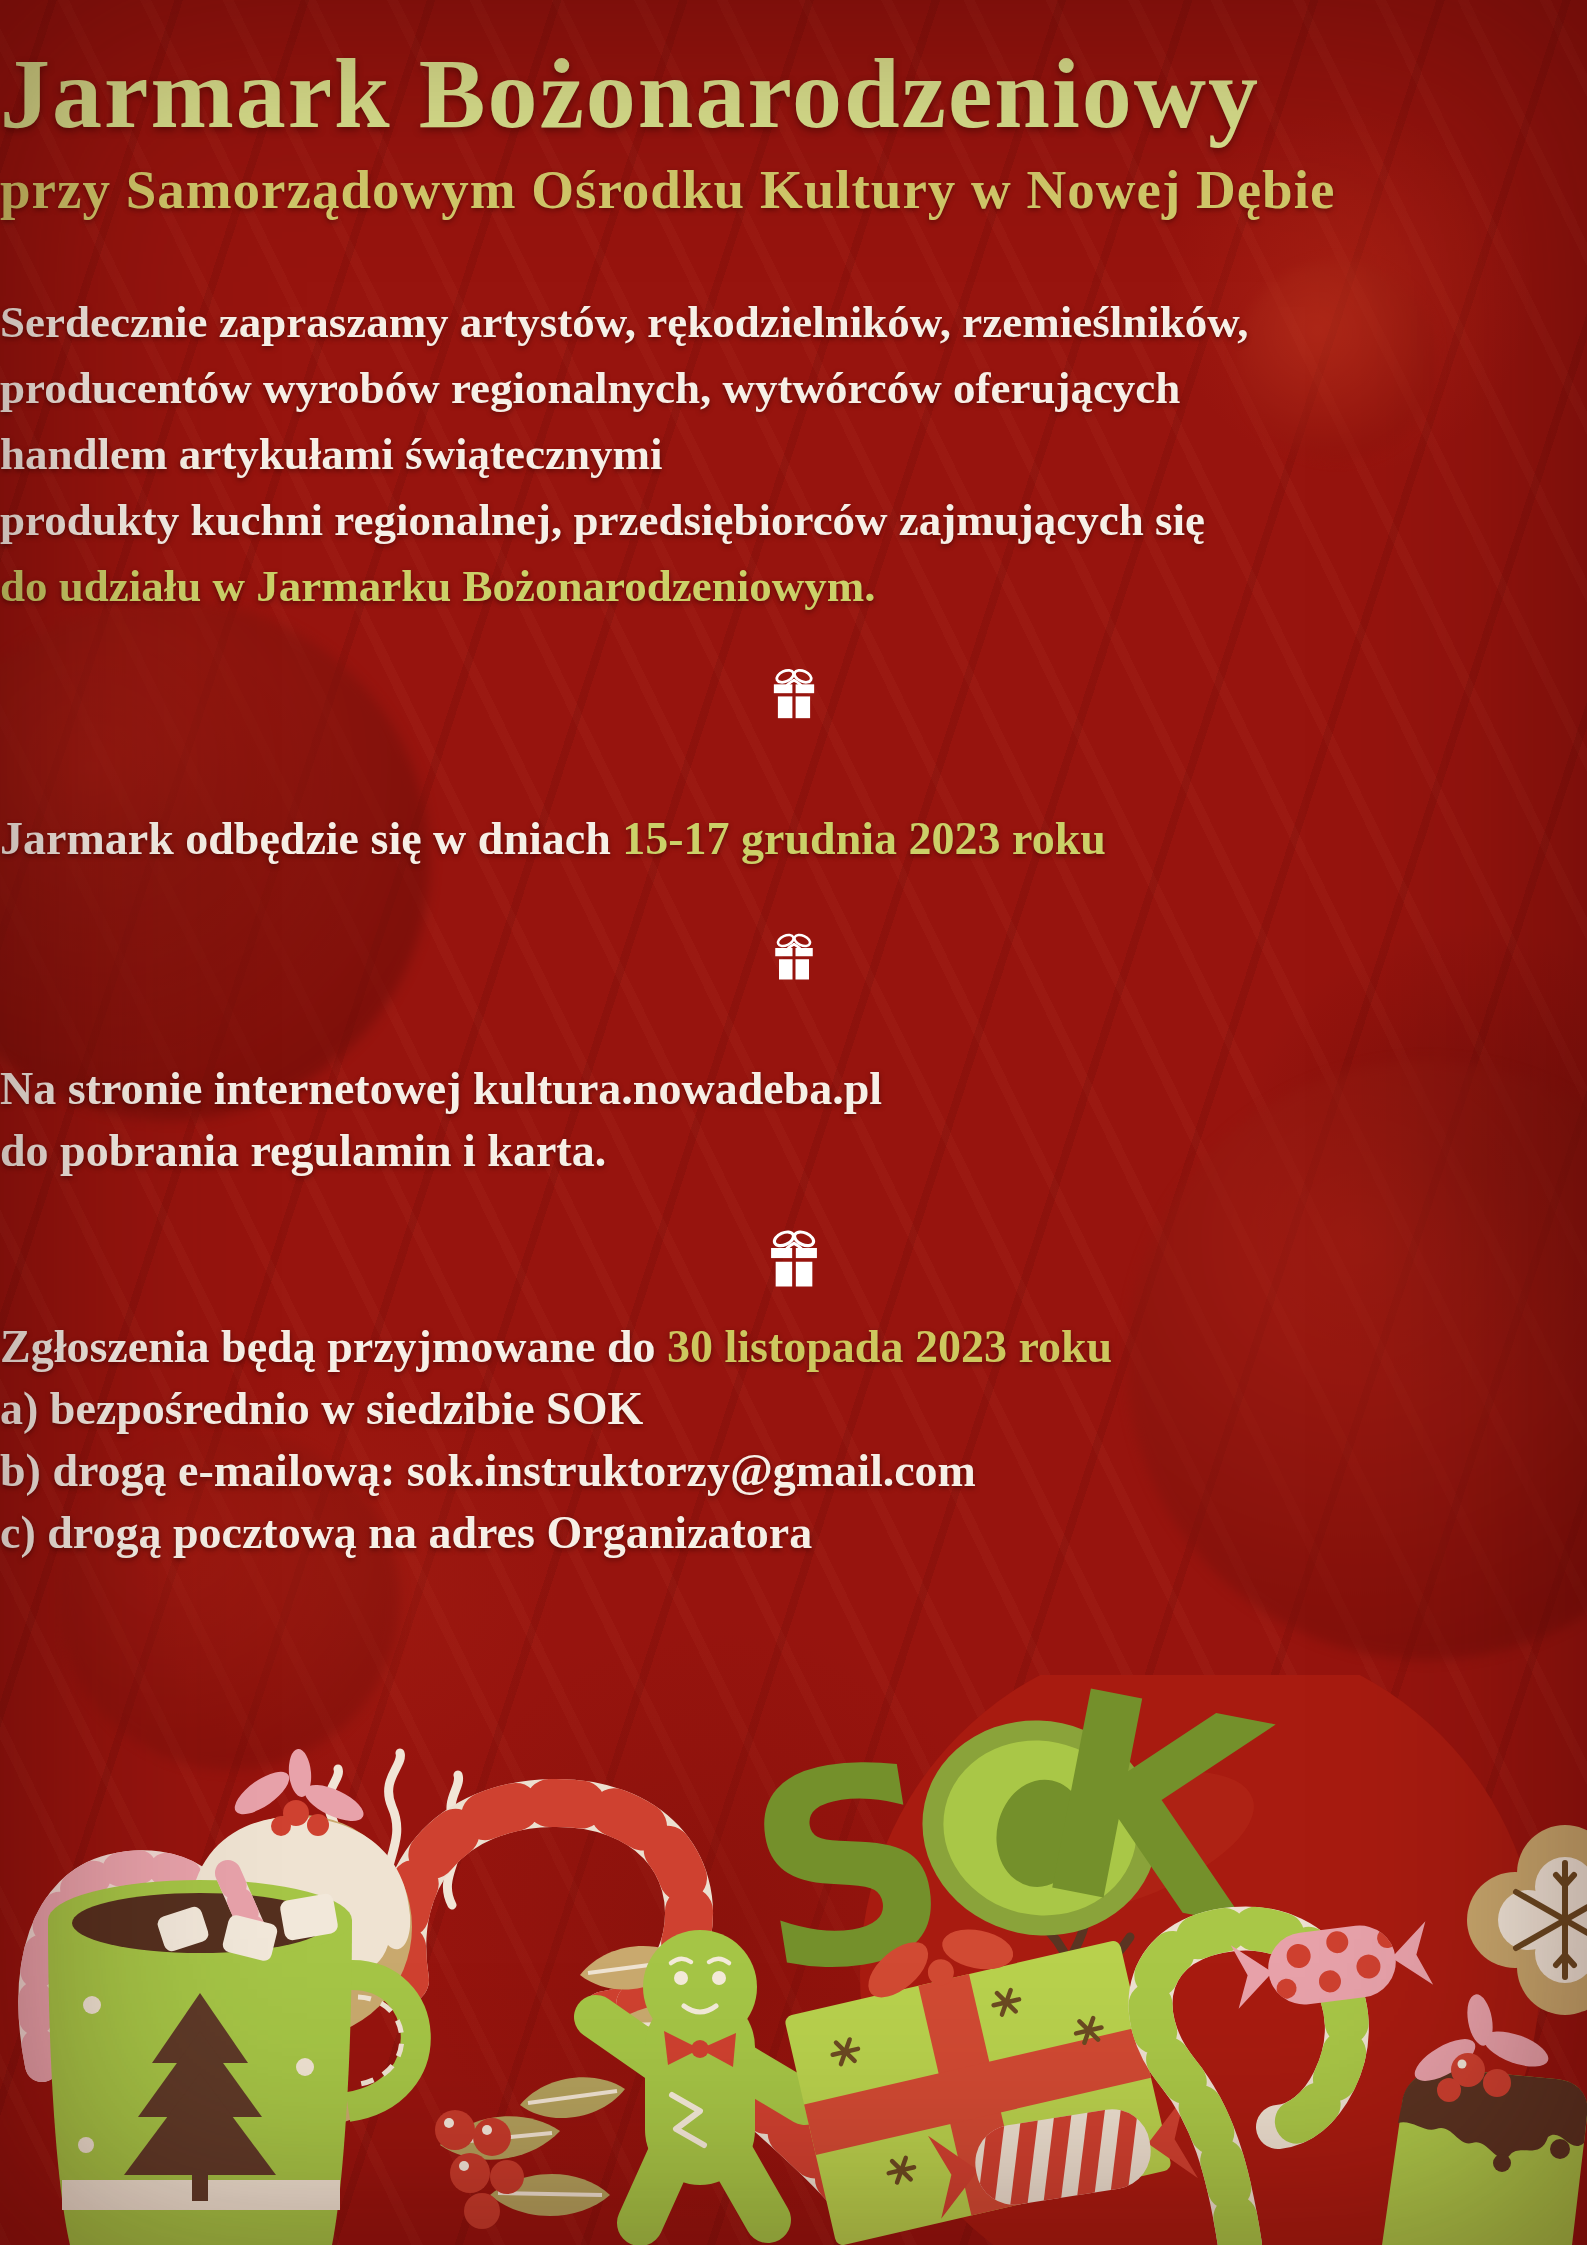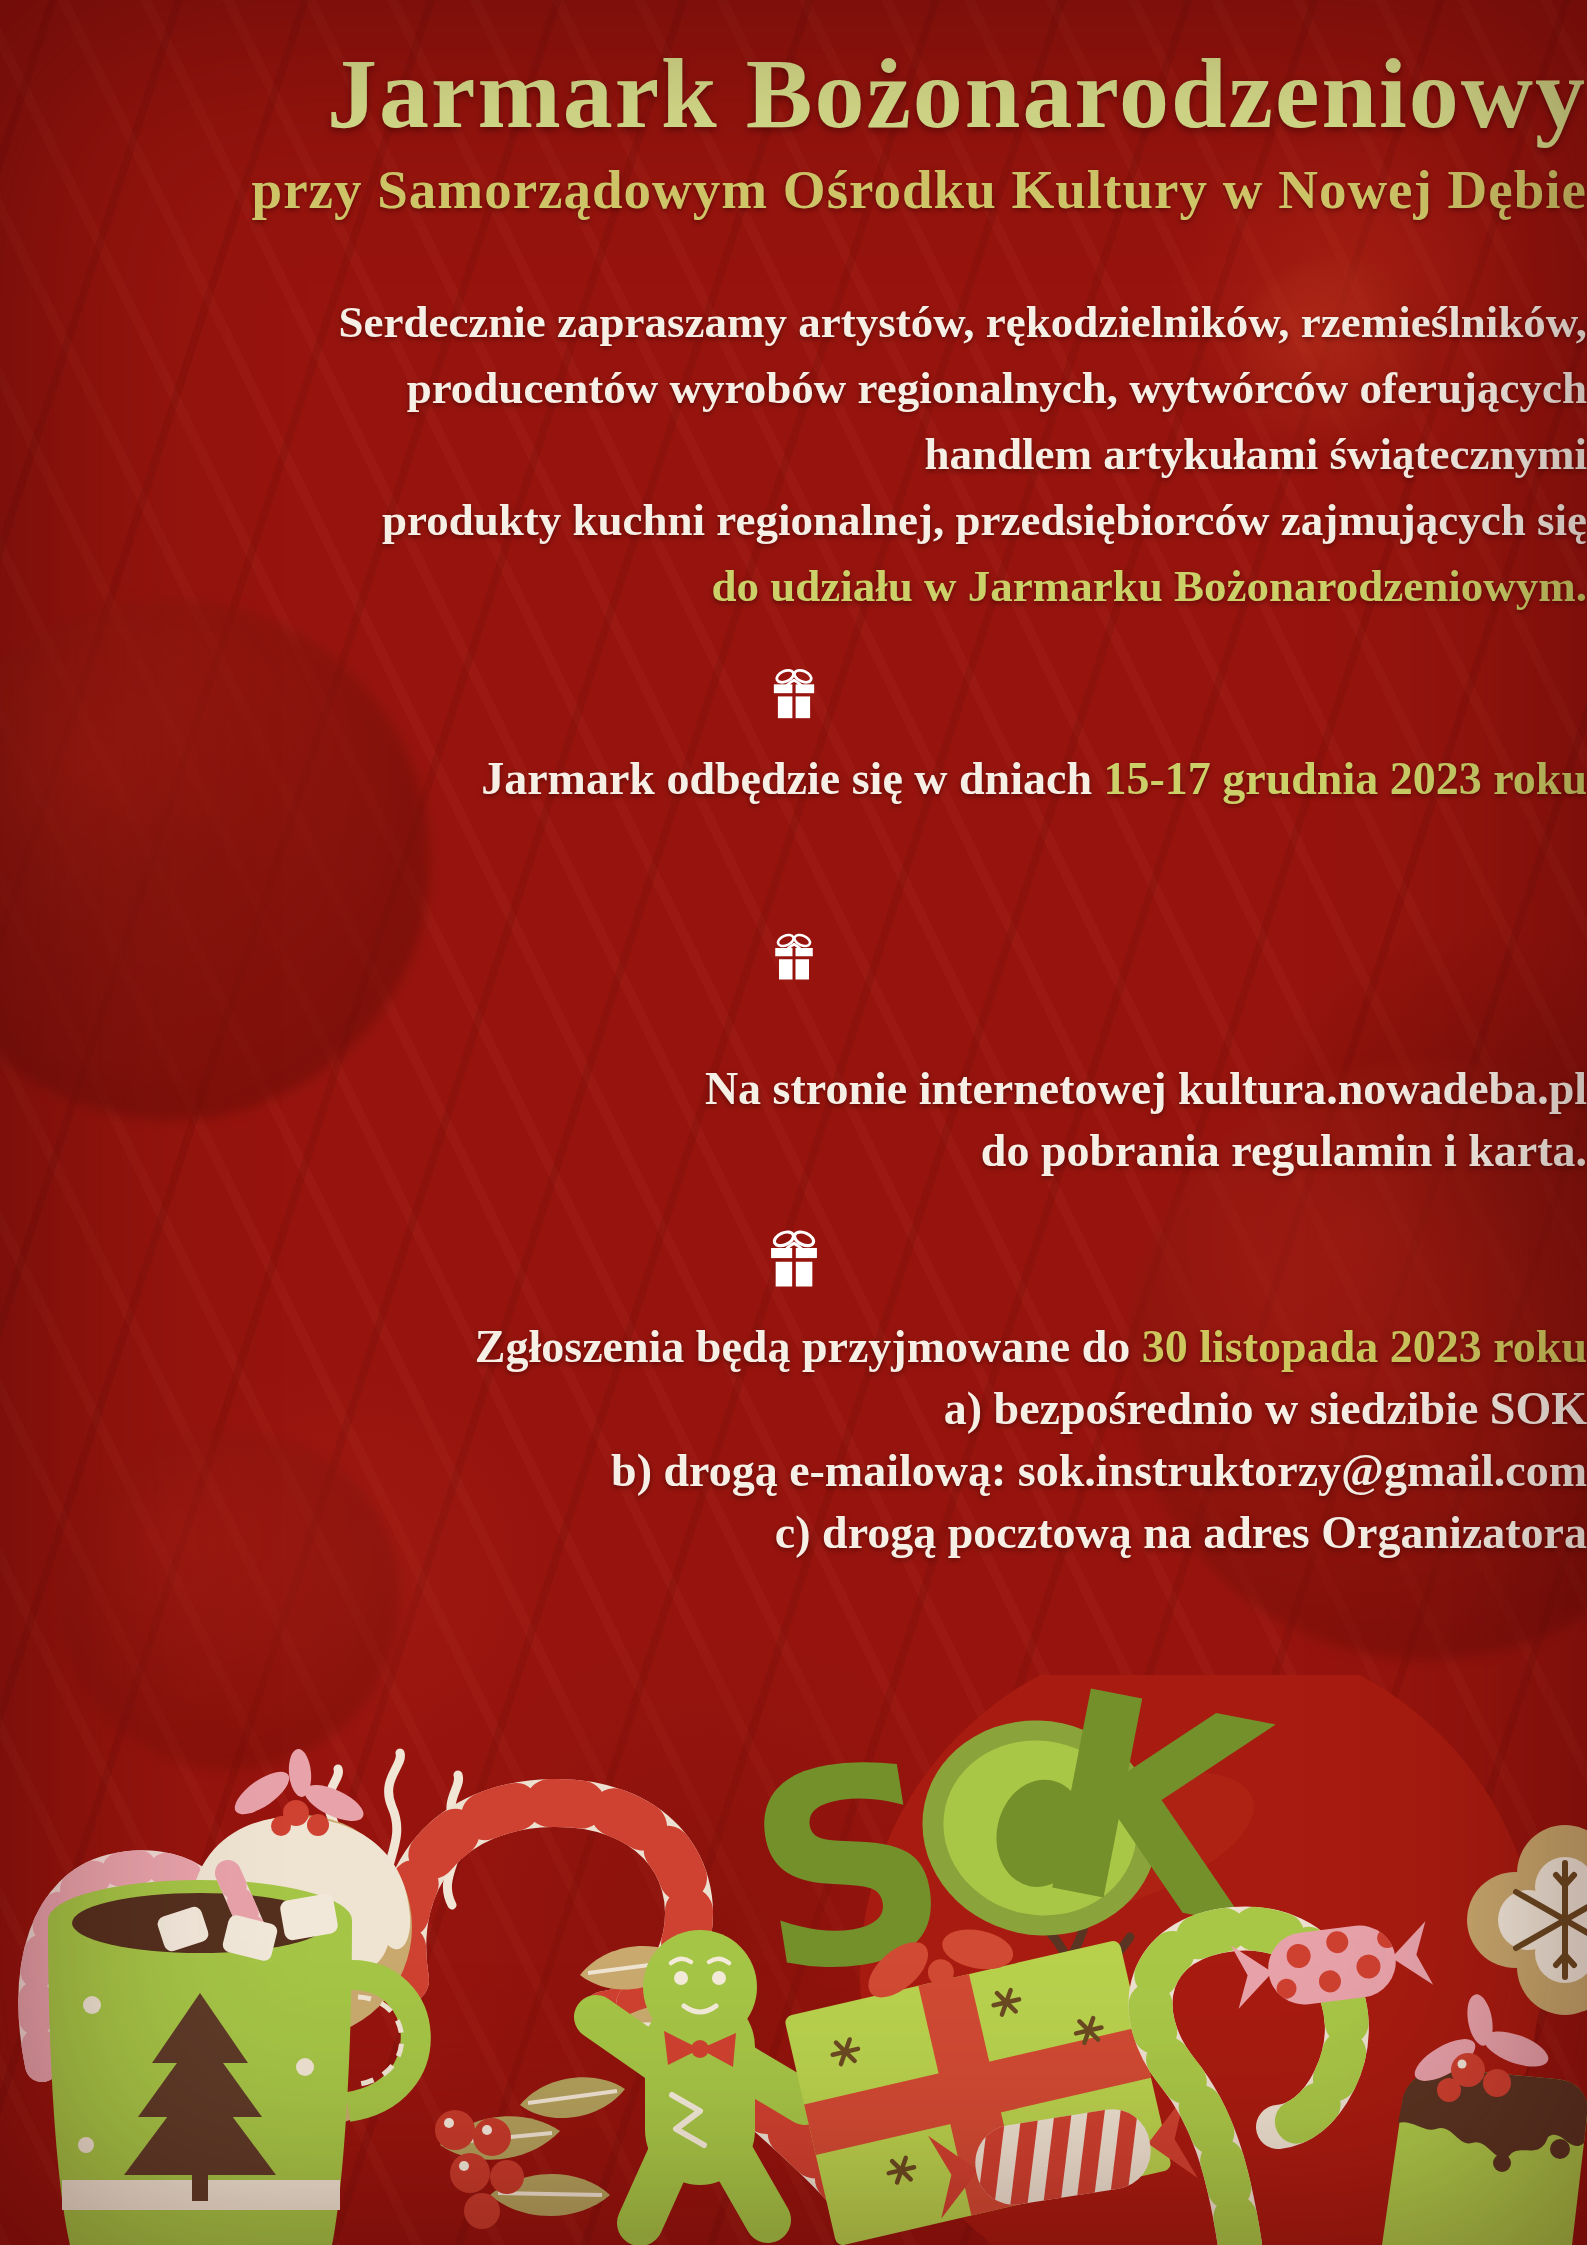--- a/index.html
+++ b/index.html
@@ -1,19 +1,19 @@
 <!DOCTYPE html>
 <html><head>
 <meta charset="utf-8">
 <style>
   html,body{margin:0;padding:0;background:#5a0a06;}
   .poster{
     position:relative; width:1587px; height:2245px; overflow:hidden;
     font-family:"Liberation Serif","DejaVu Serif",serif; font-weight:700;
-    text-align:right; color:#f6efe6;
+    text-align:left; color:#f6efe6;
     background-color:#97140e;
     background-image:
       radial-gradient(circle 260px at 85% 13%, rgba(200,55,30,.30), transparent 70%),
       radial-gradient(circle 300px at 10% 38%, rgba(60,4,2,.35), transparent 72%),
       radial-gradient(circle 340px at 93% 52%, rgba(70,6,3,.35), transparent 72%),
       radial-gradient(circle 420px at 45% 86%, rgba(120,15,8,.40), transparent 75%),
       radial-gradient(circle 300px at 22% 70%, rgba(175,40,22,.28), transparent 70%),
       repeating-linear-gradient(108deg, rgba(0,0,0,0) 0 46px, rgba(90,8,4,.16) 46px 54px, rgba(0,0,0,0) 54px 120px),
       repeating-linear-gradient(64deg, rgba(230,120,90,.05) 0 10px, rgba(0,0,0,0) 10px 74px);
   }
@@ -37,21 +37,21 @@
     position:absolute; left:0; right:0; top:158px;
     font-size:55px; letter-spacing:1px; color:#d2c96a;
     text-shadow:0 2px 5px rgba(55,2,0,.55);
   }
   .block{
     position:absolute; left:0; right:0;
     font-size:46px; line-height:62px;
     text-shadow:0 2px 5px rgba(55,2,0,.6);
   }
   .invitation{top:289px; line-height:66px; font-size:45px;}
-  .event{top:748px;padding-left:24px;}
+  .event{top:808px;}
   .website{top:1058px;}
   .apps{top:1316px;}
   .hl{color:#cbd068;}
   .hl-gold{color:#cdc75e;}
   .gift{
     position:absolute; left:0; right:0; display:flex; justify-content:center;
   }
   .g1{top:665px;} .g2{top:930px;} .g3{top:1226px;}
   .g1 svg{width:58px;height:58px;} .g2 svg{width:54px;height:54px;} .g3 svg{width:66px;height:66px;}
   .decor{position:absolute; left:0; top:1675px; width:1587px; height:570px; display:block;}

